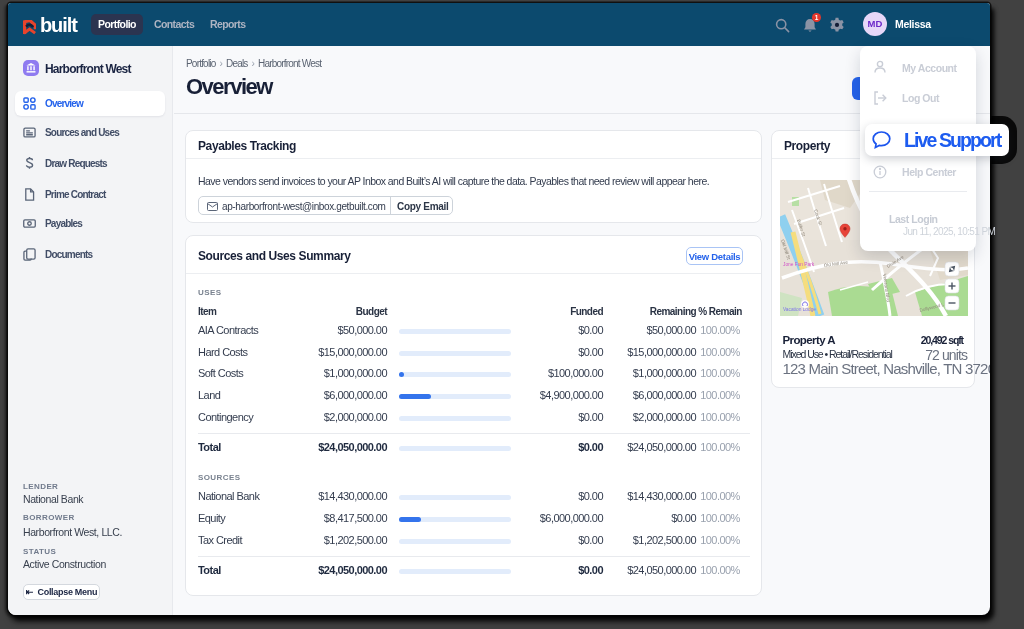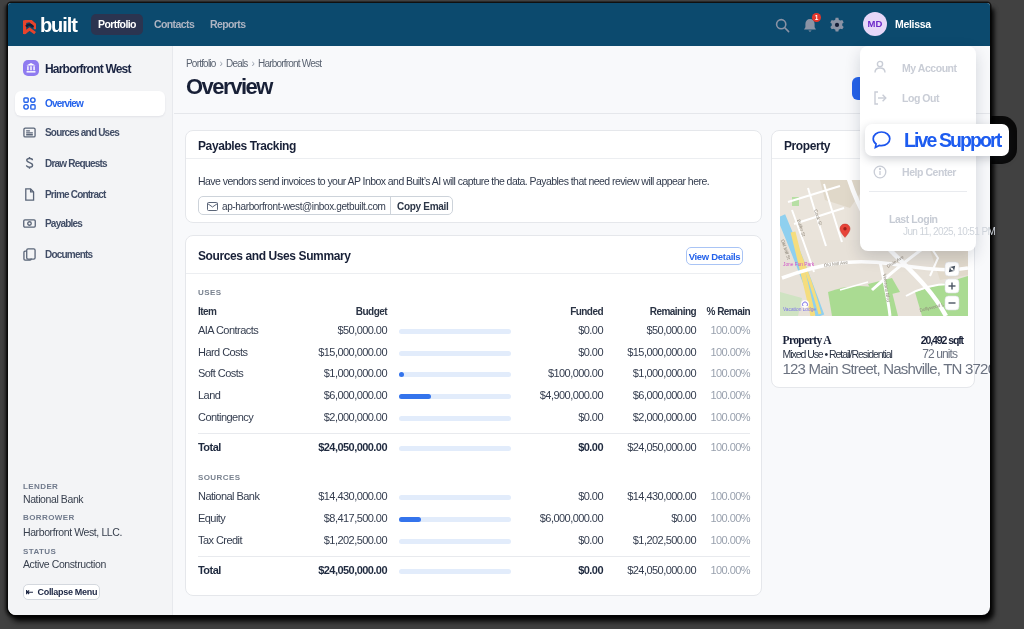--- a/index.html
+++ b/index.html
@@ -56,32 +56,32 @@
 #viewbtn { position:absolute; right:18px; top:11px; width:57px; height:18px; border:1px solid #a9c4f5; border-radius:5px; color:#2563eb; font-size:9.5px; font-weight:bold; text-align:center; line-height:17px; letter-spacing:-0.3px; white-space:nowrap; }
 .tsec { position:absolute; left:12px; font-size:8px; font-weight:bold; letter-spacing:.4px; color:#79828f; }
 .trow { position:absolute; left:12px; width:552px; height:22px; font-size:11px; color:#333c4e; letter-spacing:-0.55px; }
 .trow span { position:absolute; top:3px; }
 .c1 { left:0; }
 .c2 { width:174px; left:15px; text-align:right; }
 .c3 { left:201px; top:8px !important; width:112px; height:5px; border-radius:3px; background:#e2ecfb; }
 .c3 i  { display:block; height:5px; border-radius:3px; background:#3474ec; }
 .c4 { width:120px; left:285px; text-align:right; }
 .c5 { width:110px; left:388px; text-align:right; }
-.c6 { width:60px;  left:492px; text-align:right; color:#99a1ae; }
+.c6 { width:60px;  left:492px; text-align:center; color:#99a1ae; }
 .thead span { font-weight:bold; color:#2a3344; font-size:10px; }
 .bold { font-weight:bold; color:#1f2a3f; }
 .tdiv { position:absolute; left:12px; width:552px; height:1px; background:#e8eaee; }
 
 #prop { left:597px; top:84px; width:204px; height:258px; }
 #mapwrap { position:absolute; left:8px; top:49px; width:188px; height:136px; overflow:hidden; }
-#pname { position:absolute; left:10.5px; top:203px; font-size:11.5px; font-weight:bold; color:#182037; letter-spacing:-0.6px;font-family:Liberation Serif, serif; }
+#pname { position:absolute; left:10.5px; top:203px; font-size:11.5px; font-weight:bold; color:#182037; letter-spacing:-0.6px; }
 #ptype { position:absolute; left:10.5px; top:216.5px; font-size:10.5px; color:#2a3344; letter-spacing:-1.05px; white-space:nowrap; }
 #paddr { position:absolute; left:10.5px; top:228.5px; font-size:15px; color:#6b7280; letter-spacing:-0.8px; white-space:nowrap; }
 #psqft { position:absolute; right:11px; top:202.5px; font-size:10.5px; font-weight:bold; color:#182037; letter-spacing:-1.1px; }
-#punits { position:absolute; right:17px; top:215.5px; font-size:12px; color:#6b7280; letter-spacing:-0.9px; }
+#punits { position:absolute; right:7px; top:215.5px; font-size:14px; color:#6b7280; letter-spacing:-0.9px; }
 
 #dd { position:absolute; left:860px; top:46px; width:116px; height:205px; background:#fff; border-radius:8px; box-shadow:0 6px 16px rgba(15,25,50,0.16); }
 .ddrow { position:absolute; left:13px; font-size:10.5px; font-weight:bold; color:#c9cdd6; letter-spacing:-0.45px; }
 .ddrow svg { position:absolute; left:0; top:0; }
 .ddrow b { position:absolute; left:29px; top:1.5px; font-weight:bold; white-space:nowrap; }
 #dddiv { position:absolute; left:9px; top:145px; width:98px; height:1px; background:#e9ebef; }
 #ddlast { position:absolute; left:29px; top:167px; font-size:10.5px; font-weight:bold; color:#c6cbd4; letter-spacing:-0.45px; }
 #dddate { position:absolute; left:17px; top:180px; font-size:10px; color:#ced3da; white-space:nowrap; letter-spacing:-0.6px;margin-left:26px; }
 
 #ls { position:absolute; left:865px; top:124px; width:144px; height:32px; background:#fff; border-radius:7px;

